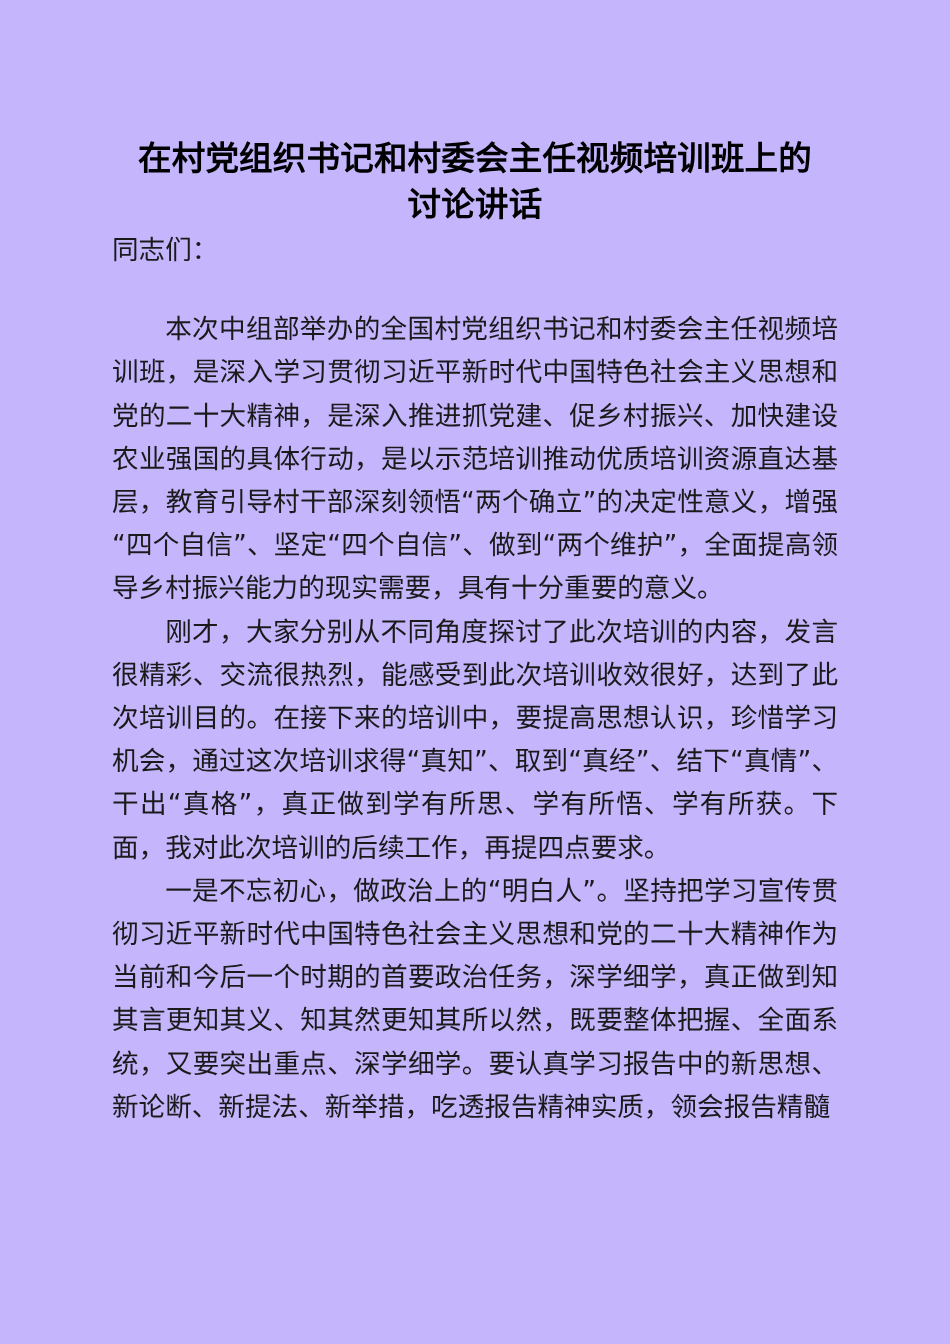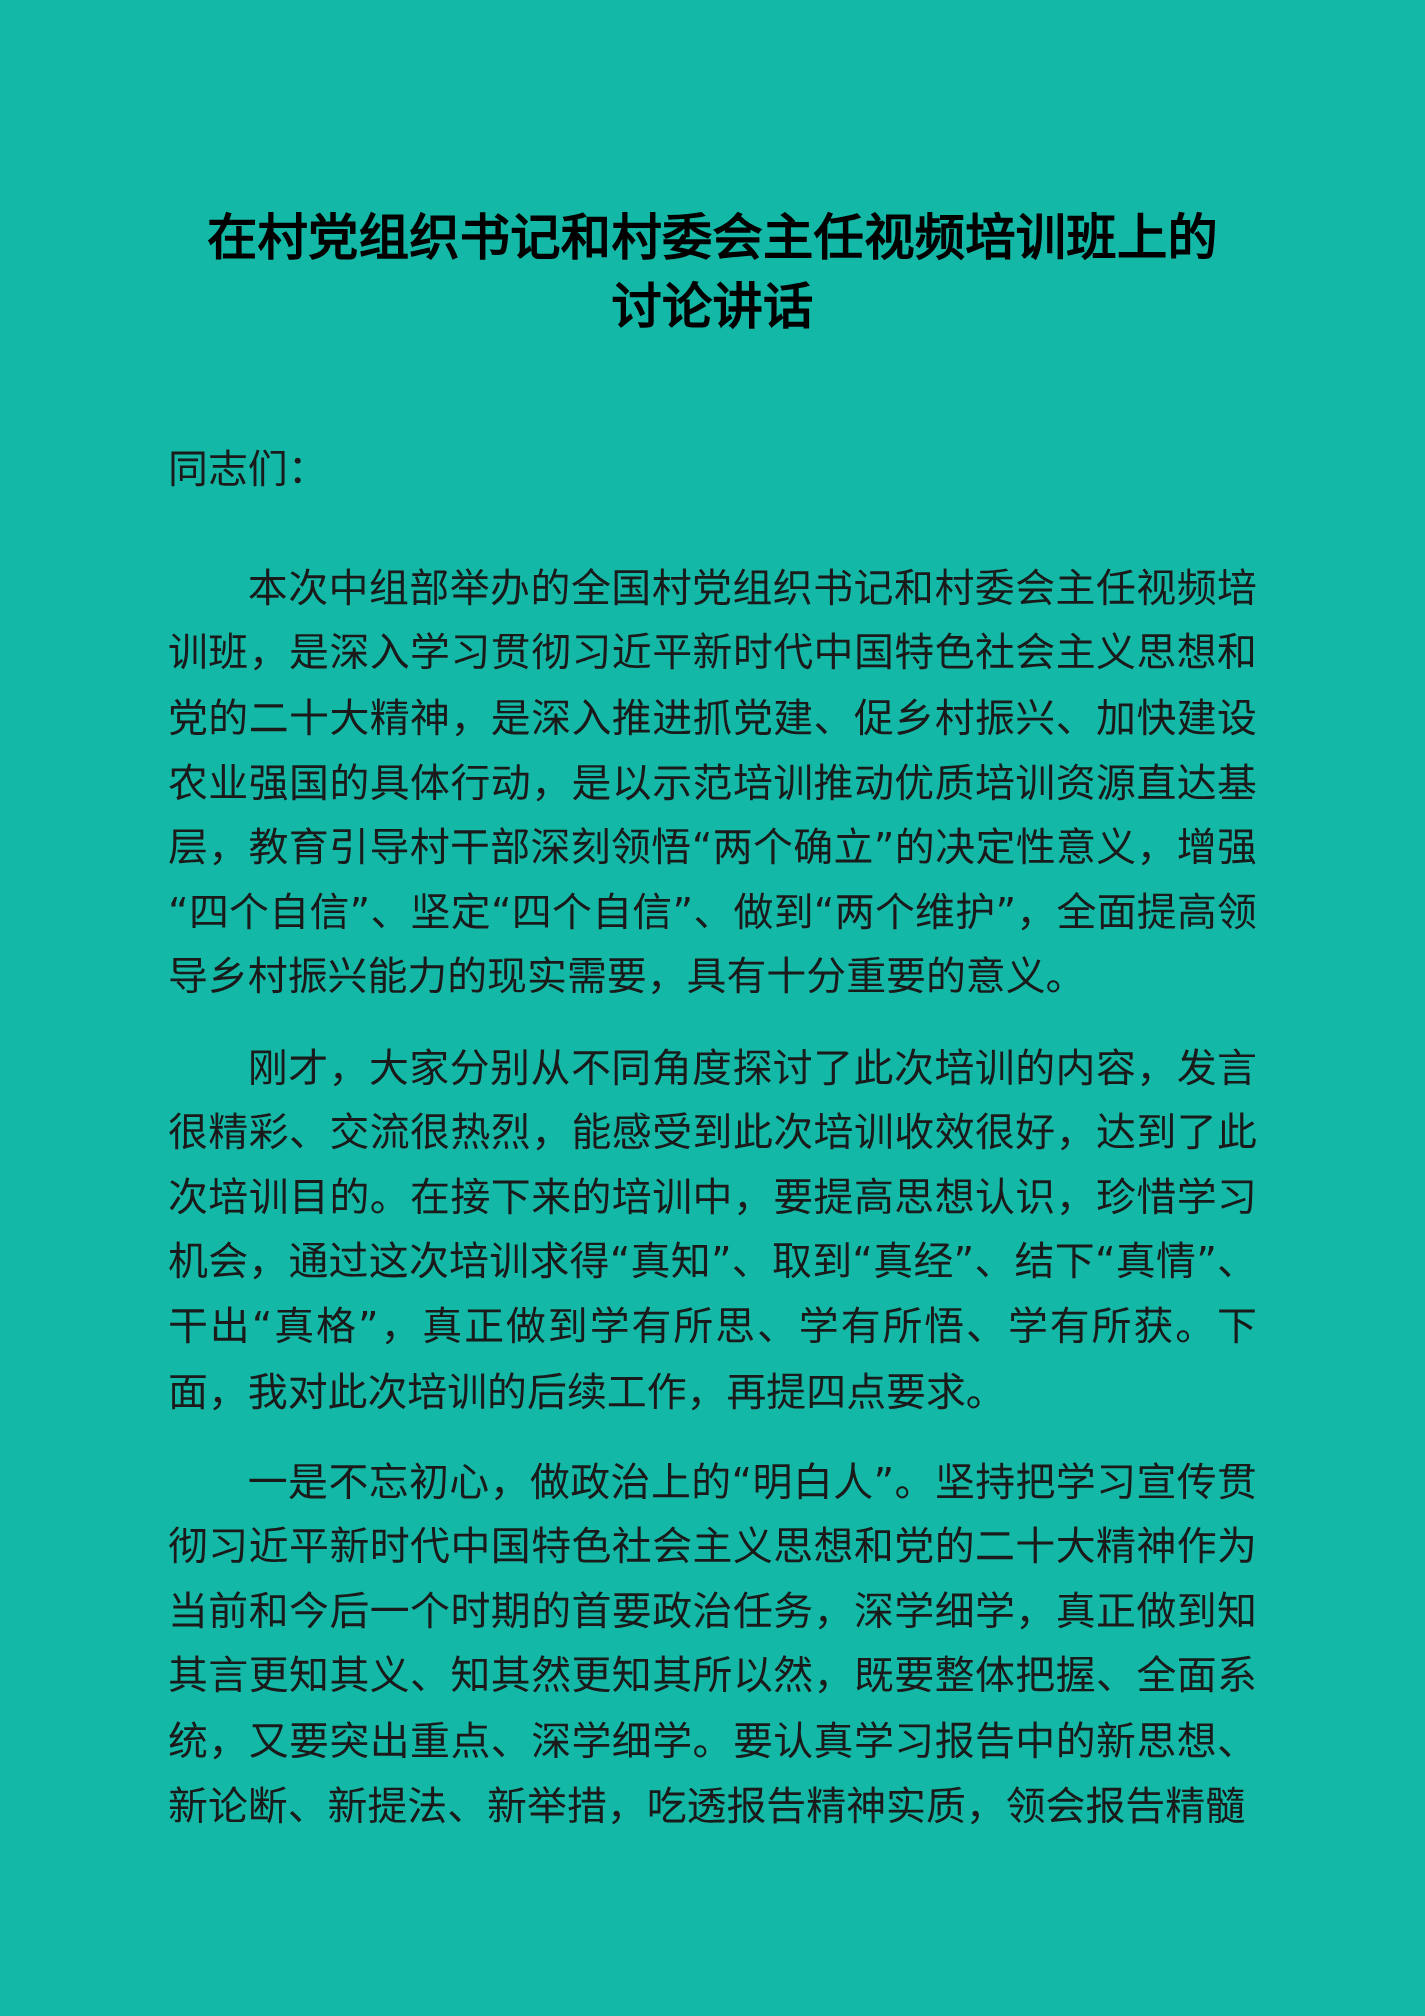--- a/index.html
+++ b/index.html
@@ -16,21 +16,21 @@
     font-family: "DejaVu Serif", "Liberation Serif", serif;
     color: #000000;
     -webkit-font-smoothing: antialiased;
   }
 
   .page {
     position: relative;
     box-sizing: border-box;
     width: 950px;
     height: 1344px;
-    background: #14b8a6;
+    background: #c4b5fd;
     padding: 16px;
   }
 
   .page-body {
     position: absolute;
     left: 112px;
     top: 0;
     width: 726px;
   }
 
@@ -59,38 +59,36 @@
     text-align: justify;
     text-justify: inter-character;
     text-align-last: left;
     color: #1a1a1a;
     letter-spacing: 0;
     word-break: break-all;
   }
 
   .para.indent {
     text-indent: 2em;
-    margin-top: 17px;
   }
 
   .para.salutation {
     text-indent: 0;
   }
 
   .para.first-body {
     margin-top: 36px;
   }
 
   .lead-bold {
     font-weight: normal;
   }
 
   
   .salutation-wrap {
-    margin-top: 64px;
   }
 </style>
 </head>
 <body>
 
 <div class="page">
   <div class="page-body">
 
     <h1 class="doc-title">
       <span>在村党组织书记和村委会主任视频培训班上的</span><br>

